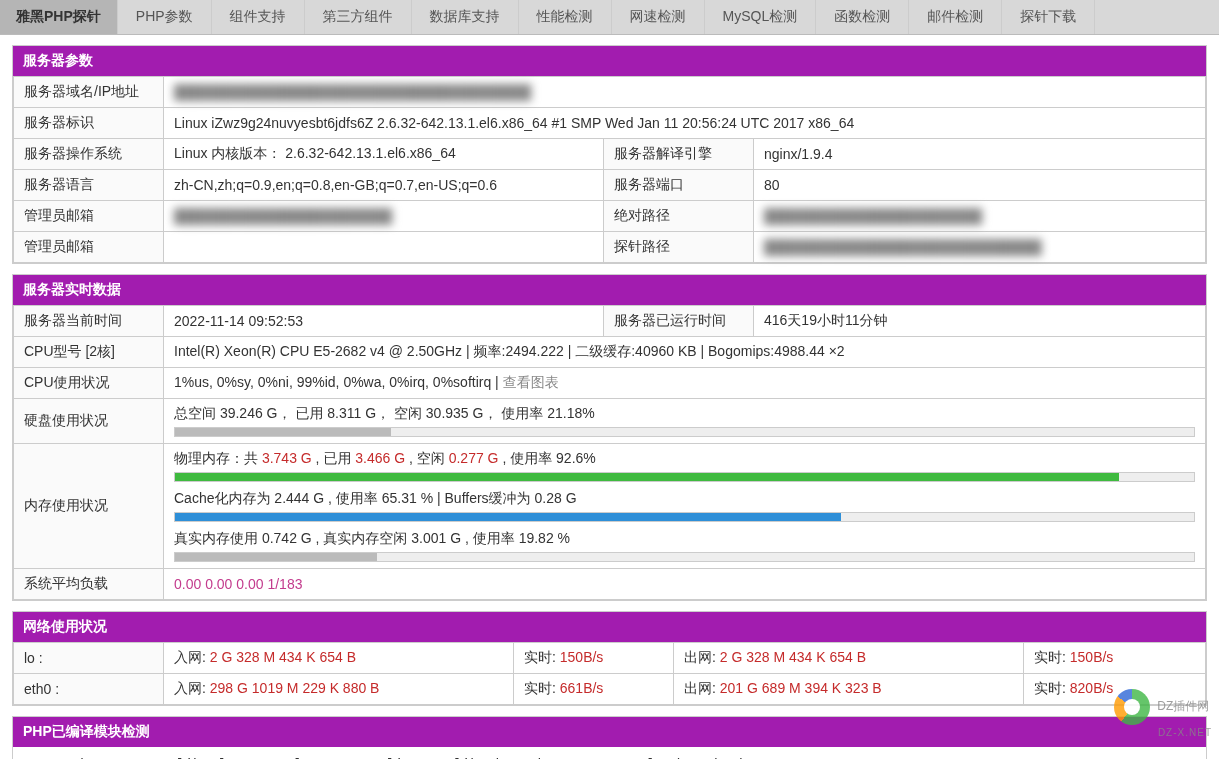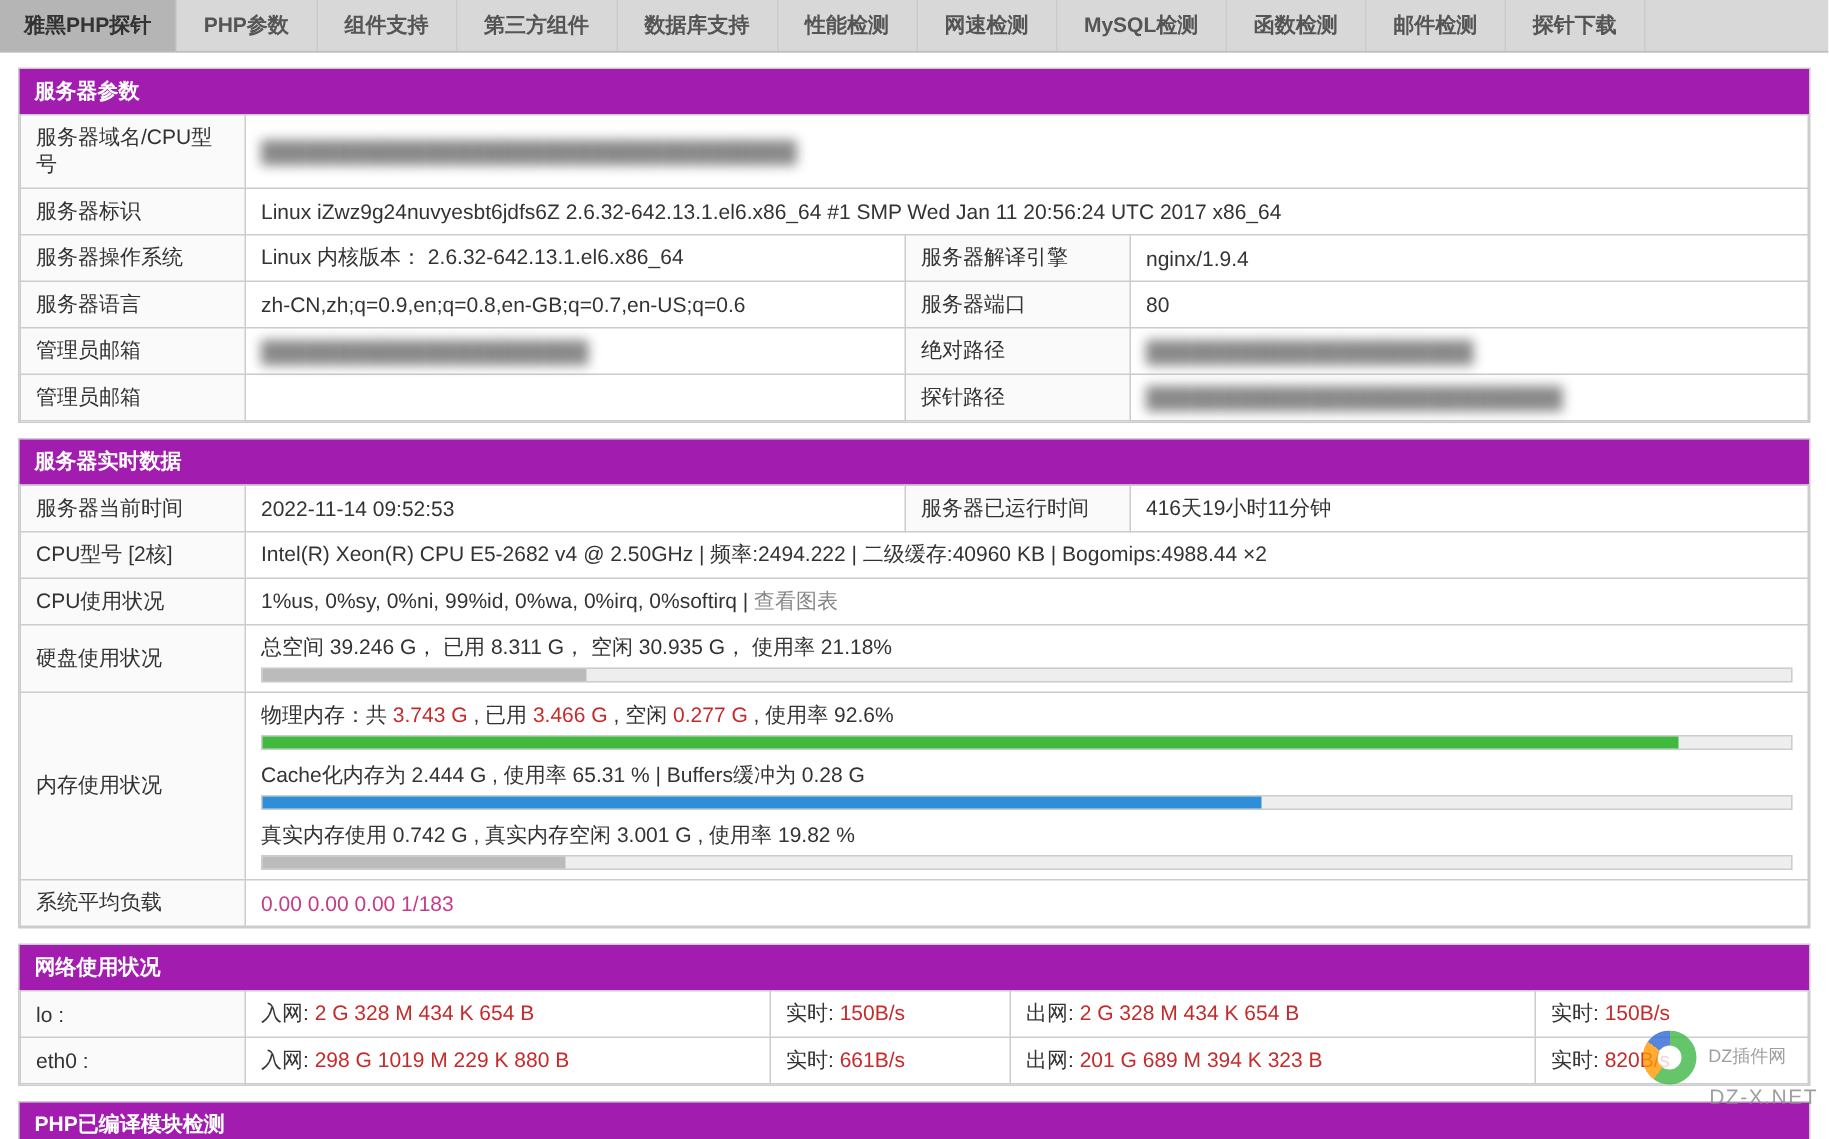--- a/index.html
+++ b/index.html
@@ -20,21 +20,20 @@
   color: #333;
   font-weight: bold;
   padding: 8px 16px;
   border-right: 1px solid #ccc;
 }
 .nav-item {
   padding: 8px 18px;
   color: #555;
   border-right: 1px solid #ccc;
   cursor: pointer;
-  font-weight: bold;
 }
 
 .section {
   margin: 10px 12px 0 12px;
   border: 1px solid #ccc;
 }
 .section-header {
   background: #a21caf;
   color: #fff;
   font-weight: bold;
@@ -122,21 +121,21 @@
   <div class="nav-item">函数检测</div>
   <div class="nav-item">邮件检测</div>
   <div class="nav-item">探针下载</div>
 </div>
 
 <div class="section">
   <div class="section-header">服务器参数</div>
   <table>
     <tbody>
         <tr>
-      <td class="label">服务器域名/CPU型号</td>
+      <td class="label">服务器域名/IP地址</td>
       <td colspan="3"><span class="blurred">████████████████████████████████████</span></td>
     </tr>
     <tr>
       <td class="label">服务器标识</td>
       <td colspan="3">Linux iZwz9g24nuvyesbt6jdfs6Z 2.6.32-642.13.1.el6.x86_64 #1 SMP Wed Jan 11 20:56:24 UTC 2017 x86_64</td>
     </tr>
     <tr>
       <td class="label">服务器操作系统</td>
       <td style="width:440px">Linux  内核版本：  2.6.32-642.13.1.el6.x86_64</td>
       <td class="label" style="width:150px">服务器解译引擎</td>
@@ -244,14 +243,14 @@
 
 <div class="section">
   <div class="section-header">PHP已编译模块检测</div>
   <div class="modules"><span>Core  date  ereg  libxml  openssl  pcre  sqlite3  zlib  bcmath  ctype  curl  dom  hash</span>
 </div>
 </div>
 
 <div class="watermark">
   <span class="wm-icon"></span>
   <span>DZ插件网</span><br>
-  <span style="font-size:14px;letter-spacing:1px;margin-left:44px">DZ-X.NET</span>
+  <span style="font-size:10px;letter-spacing:1px;margin-left:44px">DZ-X.NET</span>
 </div>
 
 </body></html>

